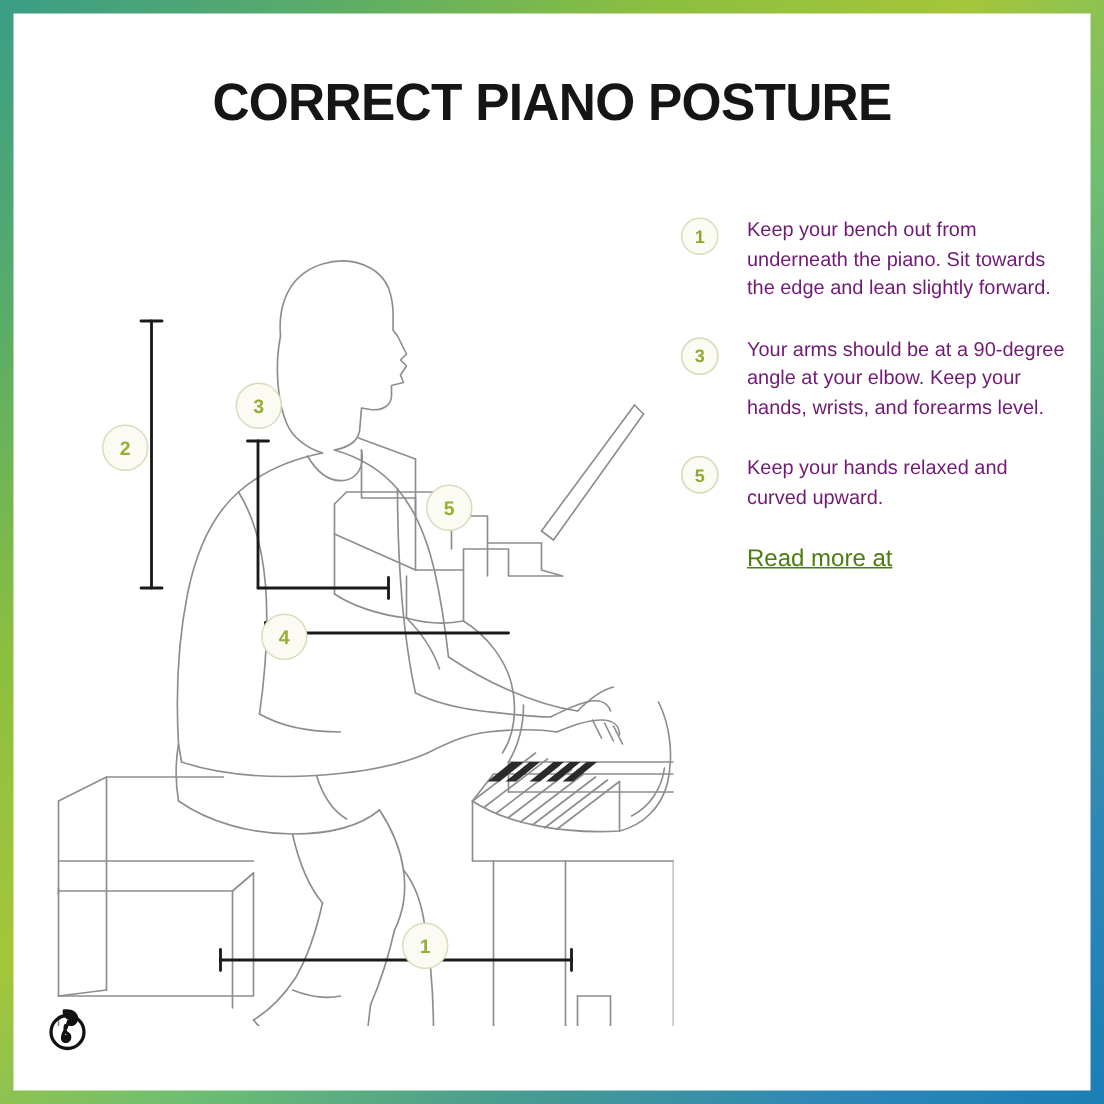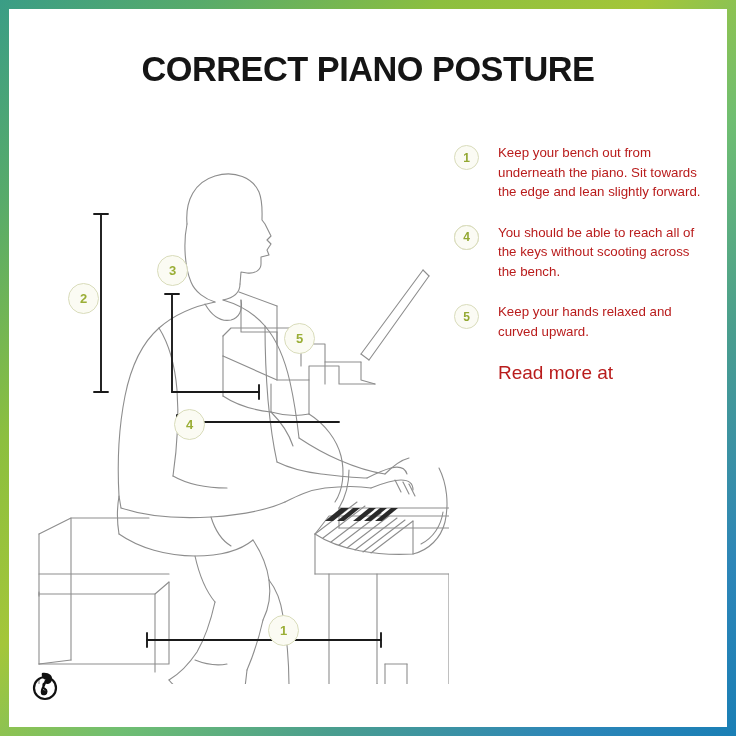--- a/index.html
+++ b/index.html
@@ -30,33 +30,33 @@
   
   .illus{position:absolute;left:0;top:95px;width:440px;height:580px;}
   .illus svg{display:block;}
 
   
   .list{
     position:absolute;left:440px;top:134px;width:262px;
   }
   .item{position:relative;margin-bottom:21px;padding-left:49px;}
   .item-text{
-    font-size:13.3px;line-height:19.5px;color:#b91c1c;
+    font-size:13.3px;line-height:19.5px;color:#701a75;
     font-family:"Liberation Sans","DejaVu Sans",sans-serif;
   }
   .badge{
     position:absolute;left:5px;top:2px;width:25px;height:25px;border-radius:50%;
     border:1.4px solid #d9dcbb;background:#fbfbf4;
     display:flex;align-items:center;justify-content:center;
     font-size:12px;font-weight:bold;color:#93a832;
     box-sizing:border-box;
   }
   .readmore{
     margin-top:22px;padding-left:49px;
-    font-size:19px;line-height:19.5px;color:#b91c1c;
+    font-size:16px;line-height:19.5px;color:#4d7c0f;text-decoration:underline;
   }
 
   
   .dbadge{
     position:absolute;width:31px;height:31px;border-radius:50%;
     border:1.6px solid #d9dcbb;background:#fbfbf3;
     display:flex;align-items:center;justify-content:center;
     font-size:13px;font-weight:bold;color:#9aae36;
     box-sizing:border-box;
   }
@@ -259,25 +259,25 @@
         <div class="badge">1</div>
         <div class="item-text">Keep your bench out from underneath the piano. Sit towards the edge and lean slightly forward.</div>
       </div>
 
       <div class="item">
         <div class="badge">2</div>
       </div>
 
       <div class="item">
         <div class="badge">3</div>
+        <div class="item-text">Your arms should be at a 90-degree angle at your elbow. Keep your hands, wrists, and forearms level.</div>
       </div>
 
       <div class="item">
         <div class="badge">4</div>
-        <div class="item-text">You should be able to reach all of the keys without scooting across the bench.</div>
       </div>
 
       <div class="item">
         <div class="badge">5</div>
         <div class="item-text">Keep your hands relaxed and curved upward.</div>
       </div>
 
       <div class="readmore">
         <div>Read more at</div>
       </div>

